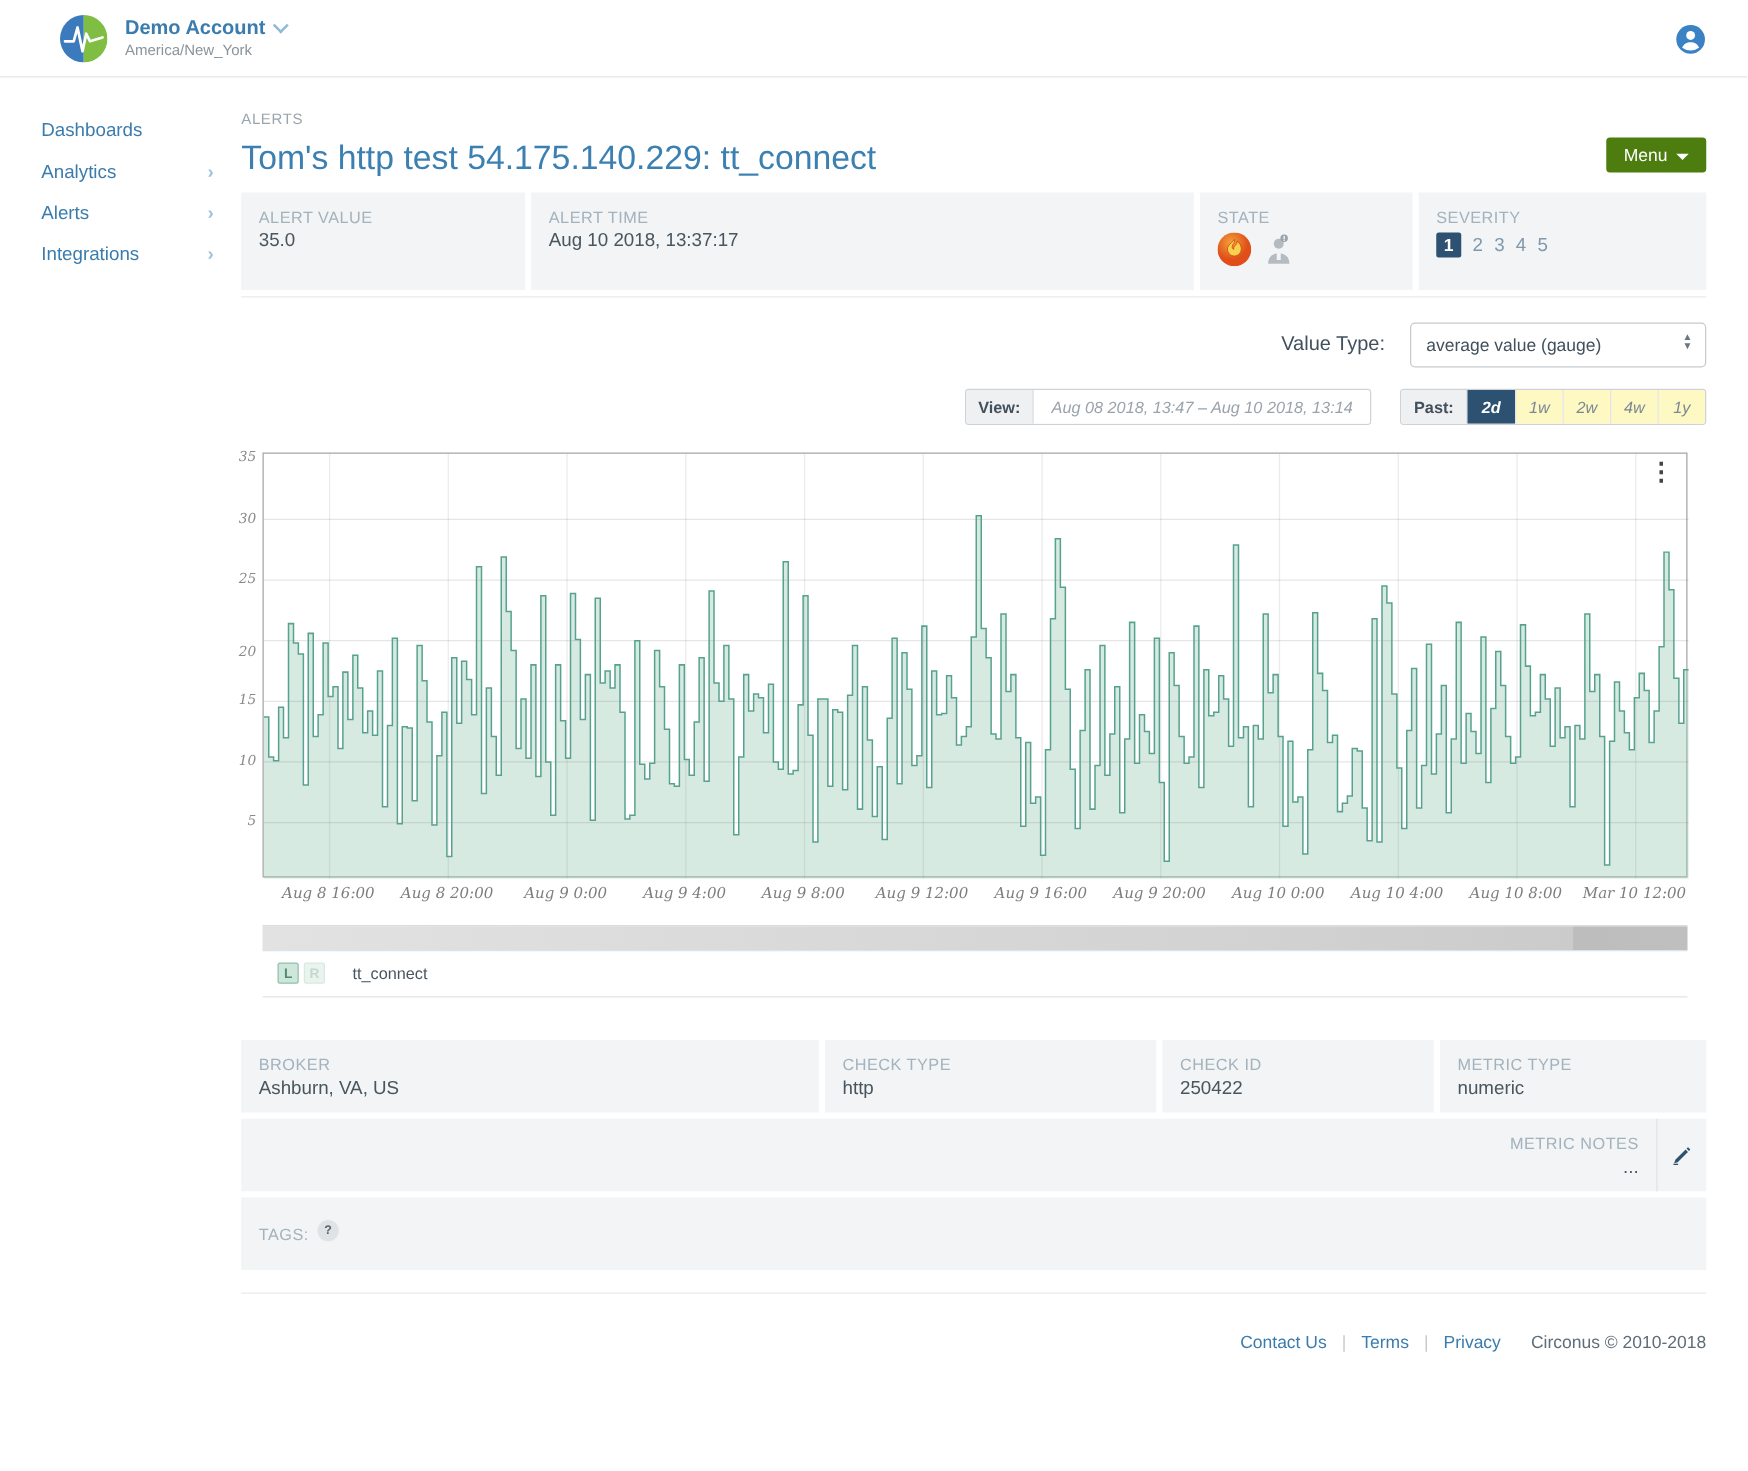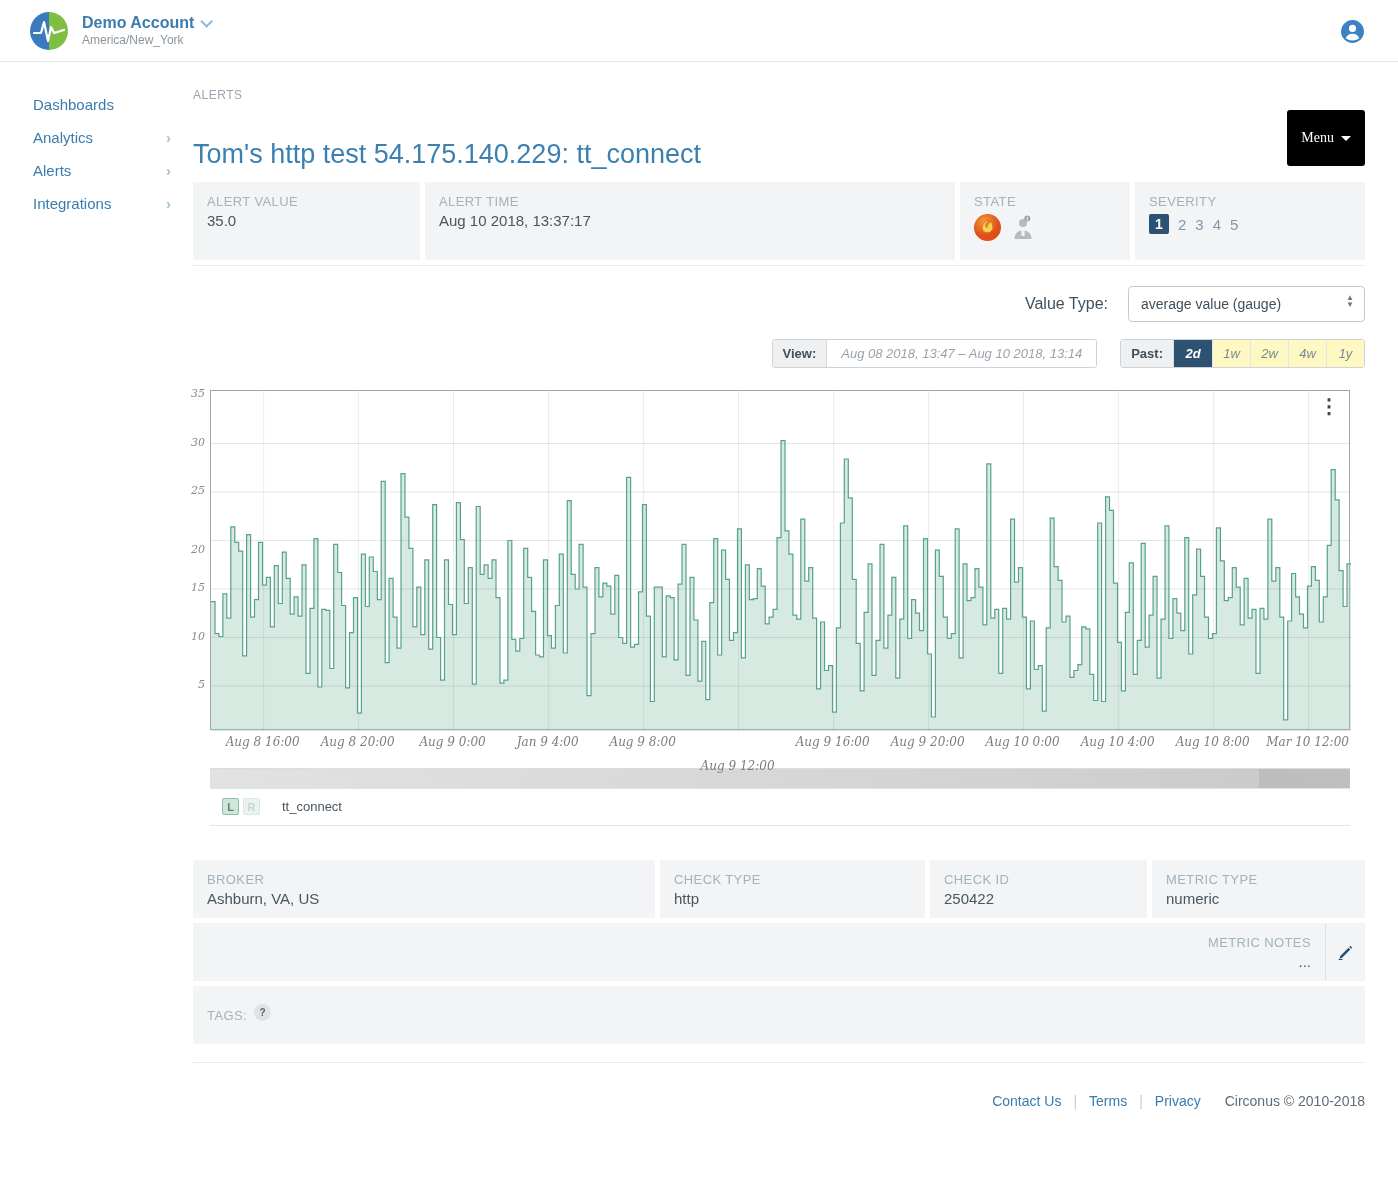--- a/index.html
+++ b/index.html
@@ -1,37 +1,37 @@
 <!DOCTYPE html>
 <html><head>
 <meta charset="utf-8">
 <style>
   * { margin:0; padding:0; box-sizing:border-box; }
   html,body { background:#fff; width:1398px; font-family:"Liberation Sans", sans-serif; color:#4a5560; }
 
   
-  .topbar { height:62px; border-bottom:1px solid #e2e6e9; display:flex; align-items:center; padding:0 30px; position:relative; }
+  .topbar { height:62px; border-bottom:1px solid #e2e6e9; display:flex; align-items:center; padding:0 48px; position:relative; }
   .logo { width:38px; height:38px; margin-right:14px; cursor:pointer; }
   .acct { line-height:1.2; }
   .acct-name { color:#3a7cad; font-size:16px; font-weight:bold; display:inline-block; cursor:pointer; }
   .acct-caret { display:inline-block; margin-left:6px; width:9px; height:9px; border-right:2px solid #8fb9d8; border-bottom:2px solid #8fb9d8; transform:rotate(45deg) translateY(-3px); }
   .acct-tz { color:#8a949c; font-size:12px; margin-top:1px; }
   .user-btn { position:absolute; right:33px; top:19px; width:25px; height:25px; cursor:pointer; }
 
   
   .layout { display:flex; }
   .sidebar { width:193px; flex:0 0 193px; padding-top:26px; }
   .side-item { display:flex; justify-content:space-between; align-items:center; padding:8px 40px 8px 33px; color:#3a7cad; font-size:15px; cursor:pointer; }
   .side-chev { color:#9fc3da; font-size:15px; font-weight:bold; margin-right:-18px; }
   .content { width:1172px; flex:0 0 1172px; padding-top:26px; }
 
   .breadcrumb { font-size:12px; letter-spacing:.5px; color:#9aa5ae; }
   .title-row { display:flex; justify-content:space-between; align-items:flex-end; margin-top:8px; }
   h1.page-title { color:#3c80b2; font-size:27px; font-weight:400; }
-  .menu-btn { background:#000000; color:#fff; border:none; border-radius:3px; font-size:14px; padding:20px 14px; cursor:pointer; font-family:Liberation Serif, serif; margin-bottom:4px; }
+  .menu-btn { background:#4d7c0f; color:#fff; border:none; border-radius:3px; font-size:14px; padding:6px 14px; cursor:pointer; font-family:Liberation Sans, sans-serif; margin-bottom:4px; }
   .menu-btn .caret { display:inline-block; margin-left:7px; width:0; height:0; border-left:5px solid transparent; border-right:5px solid transparent; border-top:5px solid #fff; vertical-align:middle; }
 
   
   .alert-grid { display:grid; grid-template-columns:227px 530px 170px 1fr; gap:5px; margin-top:12px; }
   .box { background:#f2f4f5; padding:12px 14px; }
   .alert-grid .box { height:78px; }
   .box-label { color:#a3b2bd; font-size:13px; letter-spacing:.4px; }
   .box-value { color:#49565f; font-size:15px; margin-top:3px; }
   .state-icons { display:flex; align-items:center; gap:10px; margin-top:5px; }
   .sev-row { display:flex; align-items:center; gap:9px; margin-top:5px; }
@@ -248,23 +248,23 @@
             <line x1="1002.63" x2="1002.63" y1="0" y2="340" stroke="rgba(110,110,110,0.14)"></line>
             <line x1="1097.592" x2="1097.592" y1="0" y2="340" stroke="rgba(110,110,110,0.14)"></line>
             <path d="M0,210.6 H4.0 V242.6 H7.9 V245.5 H11.9 V202.8 H15.8 V227.1 H19.8 V135.9 H23.8 V151.4 H27.7 V160.2 H31.7 V264.9 H35.6 V143.7 H39.6 V226.1 H43.5 V208.7 H47.5 V151.4 H51.5 V194.1 H55.4 V186.4 H59.4 V235.8 H63.3 V174.7 H67.3 V212.5 H71.3 V161.1 H75.2 V187.3 H79.2 V223.2 H83.1 V205.8 H87.1 V225.2 H91.0 V173.8 H95.0 V282.4 H99.0 V217.4 H102.9 V147.6 H106.9 V296.0 H110.8 V218.4 H114.8 V219.3 H118.8 V277.5 H122.7 V153.4 H126.7 V181.5 H130.6 V214.5 H134.6 V296.9 H138.5 V241.6 H142.5 V206.7 H146.5 V322.2 H150.4 V163.1 H154.4 V215.5 H158.3 V166.0 H162.3 V180.5 H166.3 V208.7 H170.2 V90.3 H174.2 V271.7 H178.1 V187.3 H182.1 V226.1 H186.0 V257.2 H190.0 V82.6 H194.0 V126.2 H197.9 V157.3 H201.9 V235.8 H205.8 V196.1 H209.8 V243.6 H213.8 V168.9 H217.7 V258.1 H221.7 V113.6 H225.6 V246.5 H229.6 V289.2 H233.5 V168.9 H237.5 V213.5 H241.5 V243.6 H245.4 V111.7 H249.4 V148.5 H253.3 V212.5 H257.3 V176.7 H261.3 V293.1 H265.2 V115.5 H269.2 V183.4 H273.1 V173.8 H277.1 V187.3 H281.0 V168.9 H285.0 V206.7 H289.0 V292.1 H292.9 V289.2 H296.9 V149.5 H300.8 V248.4 H304.8 V260.1 H308.8 V247.5 H312.7 V157.3 H316.7 V186.4 H320.6 V220.3 H324.6 V264.0 H328.5 V265.9 H332.5 V168.9 H336.5 V244.6 H340.4 V257.2 H344.4 V214.5 H348.3 V163.1 H352.3 V262.0 H356.3 V109.7 H360.2 V183.4 H364.2 V198.0 H368.1 V153.4 H372.1 V196.1 H376.0 V304.7 H380.0 V242.6 H384.0 V176.7 H387.9 V205.8 H391.9 V192.2 H395.8 V195.1 H399.8 V223.2 H403.8 V184.4 H407.7 V246.5 H411.7 V252.3 H415.6 V86.4 H419.6 V256.2 H423.5 V253.3 H427.5 V200.9 H431.5 V113.6 H435.4 V225.2 H439.4 V310.5 H443.3 V196.1 H447.3 V196.1 H451.3 V265.9 H455.2 V204.8 H459.2 V206.7 H463.1 V268.8 H467.1 V193.1 H471.0 V153.4 H475.0 V284.3 H479.0 V186.4 H482.9 V229.0 H486.9 V290.1 H490.8 V250.4 H494.8 V308.6 H498.8 V211.6 H502.7 V147.6 H506.7 V264.0 H510.6 V159.2 H514.6 V188.3 H518.5 V249.4 H522.5 V241.6 H526.5 V137.9 H530.4 V266.9 H534.4 V173.8 H538.3 V208.7 H542.3 V207.7 H546.3 V177.6 H550.2 V195.1 H554.2 V232.9 H558.1 V226.1 H562.1 V218.4 H566.0 V146.6 H570.0 V49.6 H574.0 V139.8 H577.9 V163.1 H581.9 V224.2 H585.8 V228.1 H589.8 V128.2 H593.8 V190.2 H597.7 V176.7 H601.7 V227.1 H605.6 V297.9 H609.6 V231.0 H613.5 V279.5 H617.5 V274.6 H621.5 V321.2 H625.4 V236.8 H629.4 V132.0 H633.3 V68.0 H637.3 V106.8 H641.3 V188.3 H645.2 V252.3 H649.2 V299.8 H653.1 V221.3 H657.1 V172.8 H661.0 V284.3 H665.0 V249.4 H669.0 V153.4 H672.9 V257.2 H676.9 V224.2 H680.8 V186.4 H684.8 V287.2 H688.8 V228.1 H692.7 V134.9 H696.7 V247.5 H700.6 V208.7 H704.6 V222.2 H708.5 V239.7 H712.5 V147.6 H716.5 V263.0 H720.4 V326.0 H724.4 V159.2 H728.3 V185.4 H732.3 V226.1 H736.3 V247.5 H740.2 V242.6 H744.2 V137.9 H748.1 V266.9 H752.1 V172.8 H756.0 V209.6 H760.0 V206.7 H764.0 V177.6 H767.9 V196.1 H771.9 V233.9 H775.8 V72.9 H779.8 V227.1 H783.8 V218.4 H787.7 V282.4 H791.7 V217.4 H795.6 V228.1 H799.6 V128.2 H803.5 V191.2 H807.5 V176.7 H811.5 V226.1 H815.4 V297.9 H819.4 V230.0 H823.3 V278.5 H827.3 V274.6 H831.3 V320.2 H835.2 V236.8 H839.2 V127.2 H843.1 V175.7 H847.1 V189.3 H851.0 V231.0 H855.0 V225.2 H859.0 V286.3 H862.9 V279.5 H866.9 V273.7 H870.8 V235.8 H874.8 V237.8 H878.8 V283.4 H882.7 V309.5 H886.7 V132.0 H890.6 V310.5 H894.6 V105.8 H898.5 V119.4 H902.5 V192.2 H906.5 V251.3 H910.4 V299.8 H914.4 V221.3 H918.3 V171.8 H922.3 V283.4 H926.3 V249.4 H930.2 V152.4 H934.2 V256.2 H938.1 V224.2 H942.1 V185.4 H946.0 V287.2 H950.0 V228.1 H954.0 V134.9 H957.9 V247.5 H961.9 V207.7 H965.8 V222.2 H969.8 V239.7 H973.8 V146.6 H977.7 V263.0 H981.7 V203.8 H985.6 V158.2 H989.6 V185.4 H993.5 V226.1 H997.5 V247.5 H1001.5 V242.6 H1005.4 V136.9 H1009.4 V169.9 H1013.3 V209.6 H1017.3 V206.7 H1021.3 V176.7 H1025.2 V196.1 H1029.2 V233.9 H1033.1 V187.3 H1037.1 V227.1 H1041.0 V218.4 H1045.0 V282.4 H1049.0 V217.4 H1052.9 V228.1 H1056.9 V128.2 H1060.8 V190.2 H1064.8 V176.7 H1068.8 V226.1 H1072.7 V328.9 H1076.7 V230.0 H1080.6 V182.5 H1084.6 V205.8 H1088.5 V223.2 H1092.5 V236.8 H1096.5 V195.1 H1100.4 V175.7 H1104.4 V189.3 H1108.3 V231.0 H1112.3 V205.8 H1116.3 V154.3 H1120.2 V78.7 H1124.2 V108.8 H1128.1 V179.6 H1132.1 V215.5 H1136.0 V172.8 H1140.0" fill="none" stroke="#57a28e" stroke-width="1.2"></path>
           </svg>
         <div class="chart-menu">⋮</div>
       </div>
       <div class="x-labels" id="xLabels">
           <span style="left: 4.62%;">Aug 8 16:00</span>
           <span style="left: 12.95%;">Aug 8 20:00</span>
           <span style="left: 21.28%;">Aug 9 0:00</span>
-          <span style="left: 29.62%;">Jan 9 4:00</span>
+          <span style="left: 29.62%;">Aug 9 4:00</span>
           <span style="left: 37.95%;">Aug 9 8:00</span>
-          <span style="left: 46.28%; margin-top: 24px;">Aug 9 12:00</span>
+          <span style="left: 46.28%;">Aug 9 12:00</span>
           <span style="left: 54.62%;">Aug 9 16:00</span>
           <span style="left: 62.95%;">Aug 9 20:00</span>
           <span style="left: 71.28%;">Aug 10 0:00</span>
           <span style="left: 79.62%;">Aug 10 4:00</span>
           <span style="left: 87.95%;">Aug 10 8:00</span>
           <span style="left: 96.28%;">Mar 10 12:00</span>
         </div>
       <div class="range-bar"></div>
       <div class="legend-row">
         <span class="lg-box lg-l">L</span>

